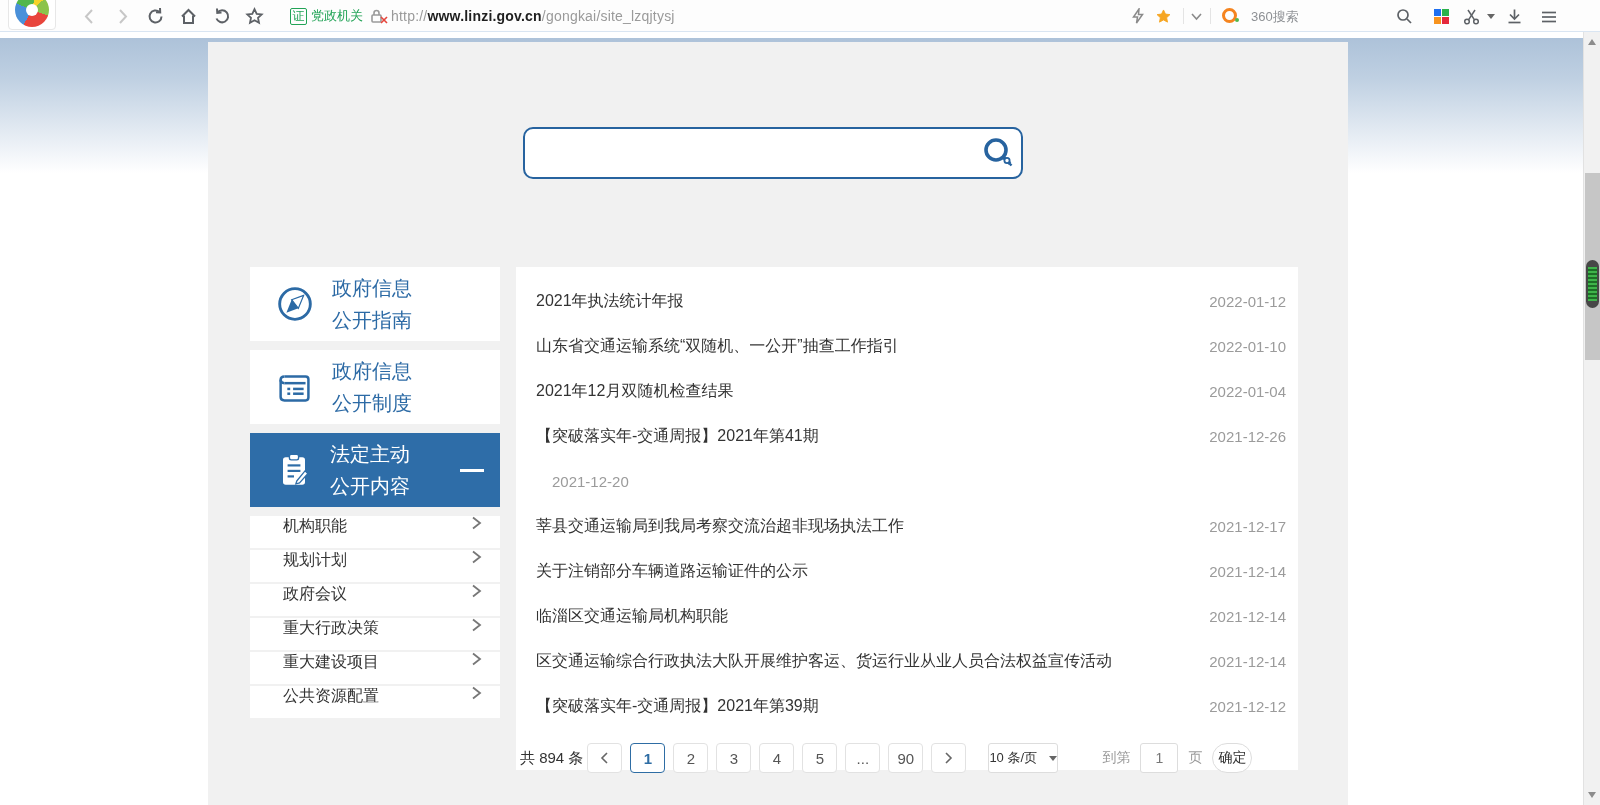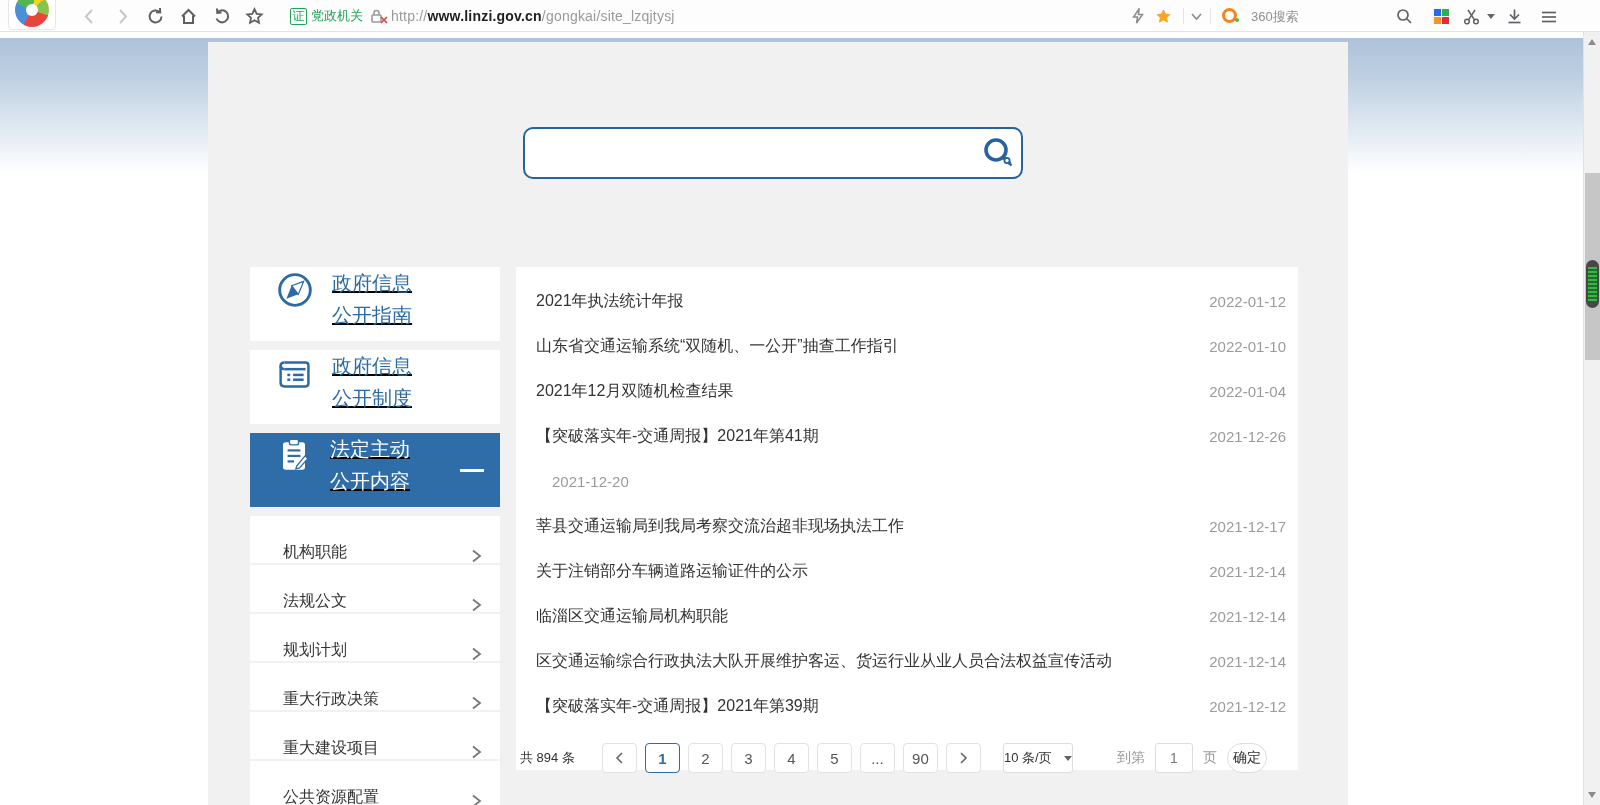--- a/index.html
+++ b/index.html
@@ -36,38 +36,38 @@
   .container { position:absolute; left:208px; top:10px; width:1140px; height:763px; background:#f1f1f1; }
 
   
   .search-box { position:absolute; left:315px; top:85px; width:500px; height:52px; background:#fff;
                 border:2px solid #27639f; border-radius:10px; display:flex; align-items:center; }
   .search-input { flex:1; height:100%; border:none; outline:none; background:transparent; font-size:16px; padding:0 14px; }
   .search-btn { width:46px; height:100%; display:flex; align-items:center; justify-content:center; cursor:pointer; }
 
   
   .sidebar { position:absolute; left:42px; top:225px; width:250px; }
-  .side-box { height:74px; background:#fff; margin-bottom:9px; display:flex; padding-left:22px;text-decoration:underline; }
+  .side-box { height:74px; background:#fff; margin-bottom:9px; display:flex; align-items:center; padding-left:22px; }
   .side-box .txt { margin-left:14px; font-size:20px; color:#2c6aa5; line-height:32px; }
   .side-box.active { background:#2e6da8; position:relative; }
   .side-box.active .txt { color:#fff; }
   .minus-bar { position:absolute; right:16px; top:36px; width:24px; height:3px; background:#fff; }
-  .sub-item { height:47px; margin-bottom:2px; background:#fff; display:flex; align-items:flex-end;
+  .sub-item { height:32px; margin-bottom:2px; background:#fff; display:flex; align-items:flex-start;
               justify-content:space-between; padding:0 18px 0 33px; cursor:pointer; }
   .sub-item span { font-size:16px; color:#333; }
 
   
   .list-panel { position:absolute; left:308px; top:225px; width:782px; height:503px; background:#fff; padding-top:12px; }
   .row { height:45px; display:flex; align-items:center; justify-content:space-between; padding:0 12px 0 20px; }
   .row .t { font-size:16px; color:#333; cursor:pointer; white-space:nowrap; overflow:hidden; }
   .row .d { font-size:15px; color:#9b9b9b; flex:0 0 auto; margin-left:16px; }
 
   
   .pager { display:flex; align-items:center; margin-top:13px; padding-left:4px; height:32px; }
-  .total { font-size:13px; color:#333; margin-right:27px; }
+  .total { font-size:15px; color:#333; margin-right:4px; }
   .pbtn { width:35px; height:30px; border:1px solid #e2e2e2; border-radius:4px; background:#fff; color:#555;
           font-size:15px; display:flex; align-items:center; justify-content:center; margin-right:8px; cursor:pointer; }
   .pbtn.active { border-color:#2e6da4; color:#2e6da4; font-weight:bold; }
   .psize { width:70px; height:30px; border:1px solid #ddd; border-radius:3px; background:#fff; color:#333;
            font-size:13px; display:flex; align-items:center; justify-content:space-between; gap:6px; margin-left:14px; cursor:pointer; }
   .caret { width:0; height:0; border-left:4px solid transparent; border-right:4px solid transparent; border-top:5px solid #666; }
   .goto { display:flex; align-items:center; margin-left:44px; gap:10px; }
   .goto .lbl { font-size:14px; color:#9a9a9a; }
   .goto input { width:38px; height:30px; border:1px solid #ddd; border-radius:3px; text-align:center;
                 font-size:14px; color:#777; outline:none; }
@@ -242,27 +242,27 @@
       </div>
 
       <div>
         <div class="sub-item">
             <span>机构职能</span>
           <svg width="11" height="14" viewBox="0 0 11 14" fill="none" stroke="#777" stroke-width="1.8">
               <polyline points="2,1.5 9,7 2,12.5"></polyline>
             </svg>
           </div>
         <div class="sub-item">
-            <span>法规公文</span>
-          <svg width="11" height="14" viewBox="0 0 11 14" fill="none" stroke="#777" stroke-width="1.8">
-              <polyline points="2,1.5 9,7 2,12.5"></polyline>
-            </svg>
-          </div>
-        <div class="sub-item">
             <span>规划计划</span>
+          <svg width="11" height="14" viewBox="0 0 11 14" fill="none" stroke="#777" stroke-width="1.8">
+              <polyline points="2,1.5 9,7 2,12.5"></polyline>
+            </svg>
+          </div>
+        <div class="sub-item">
+            <span>政府会议</span>
           <svg width="11" height="14" viewBox="0 0 11 14" fill="none" stroke="#777" stroke-width="1.8">
               <polyline points="2,1.5 9,7 2,12.5"></polyline>
             </svg>
           </div>
         <div class="sub-item">
             <span>重大行政决策</span>
           <svg width="11" height="14" viewBox="0 0 11 14" fill="none" stroke="#777" stroke-width="1.8">
               <polyline points="2,1.5 9,7 2,12.5"></polyline>
             </svg>
           </div>

